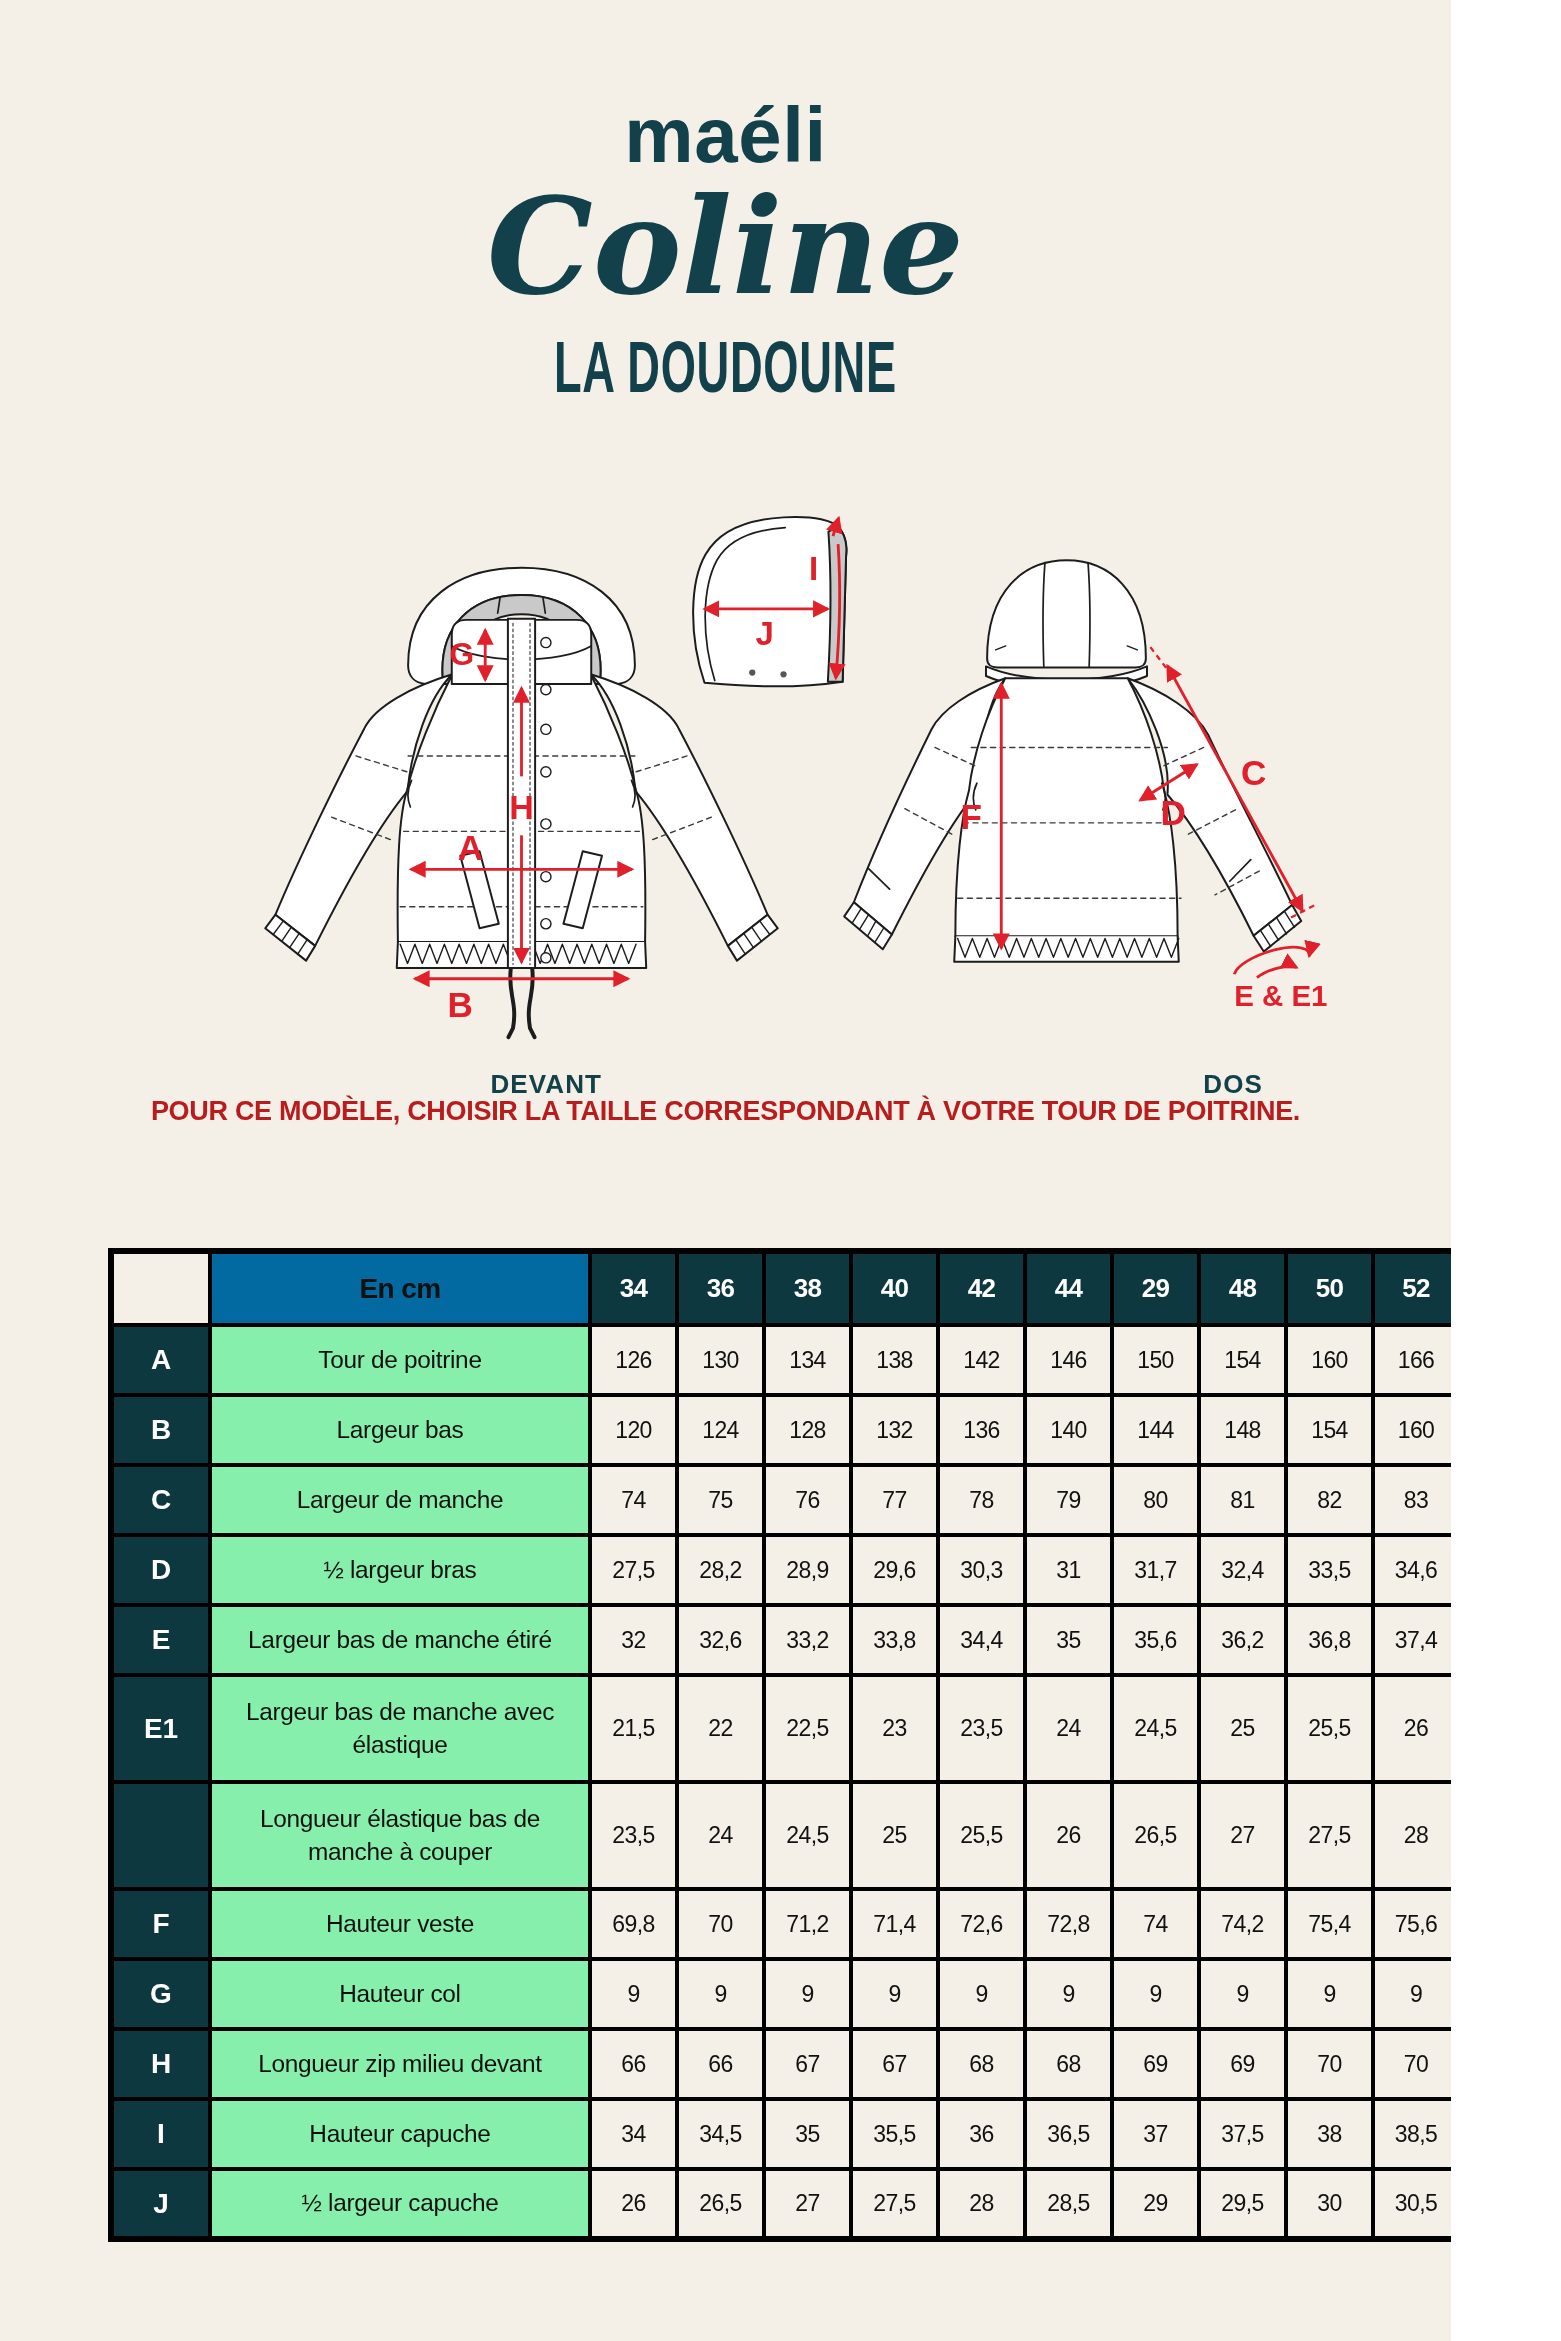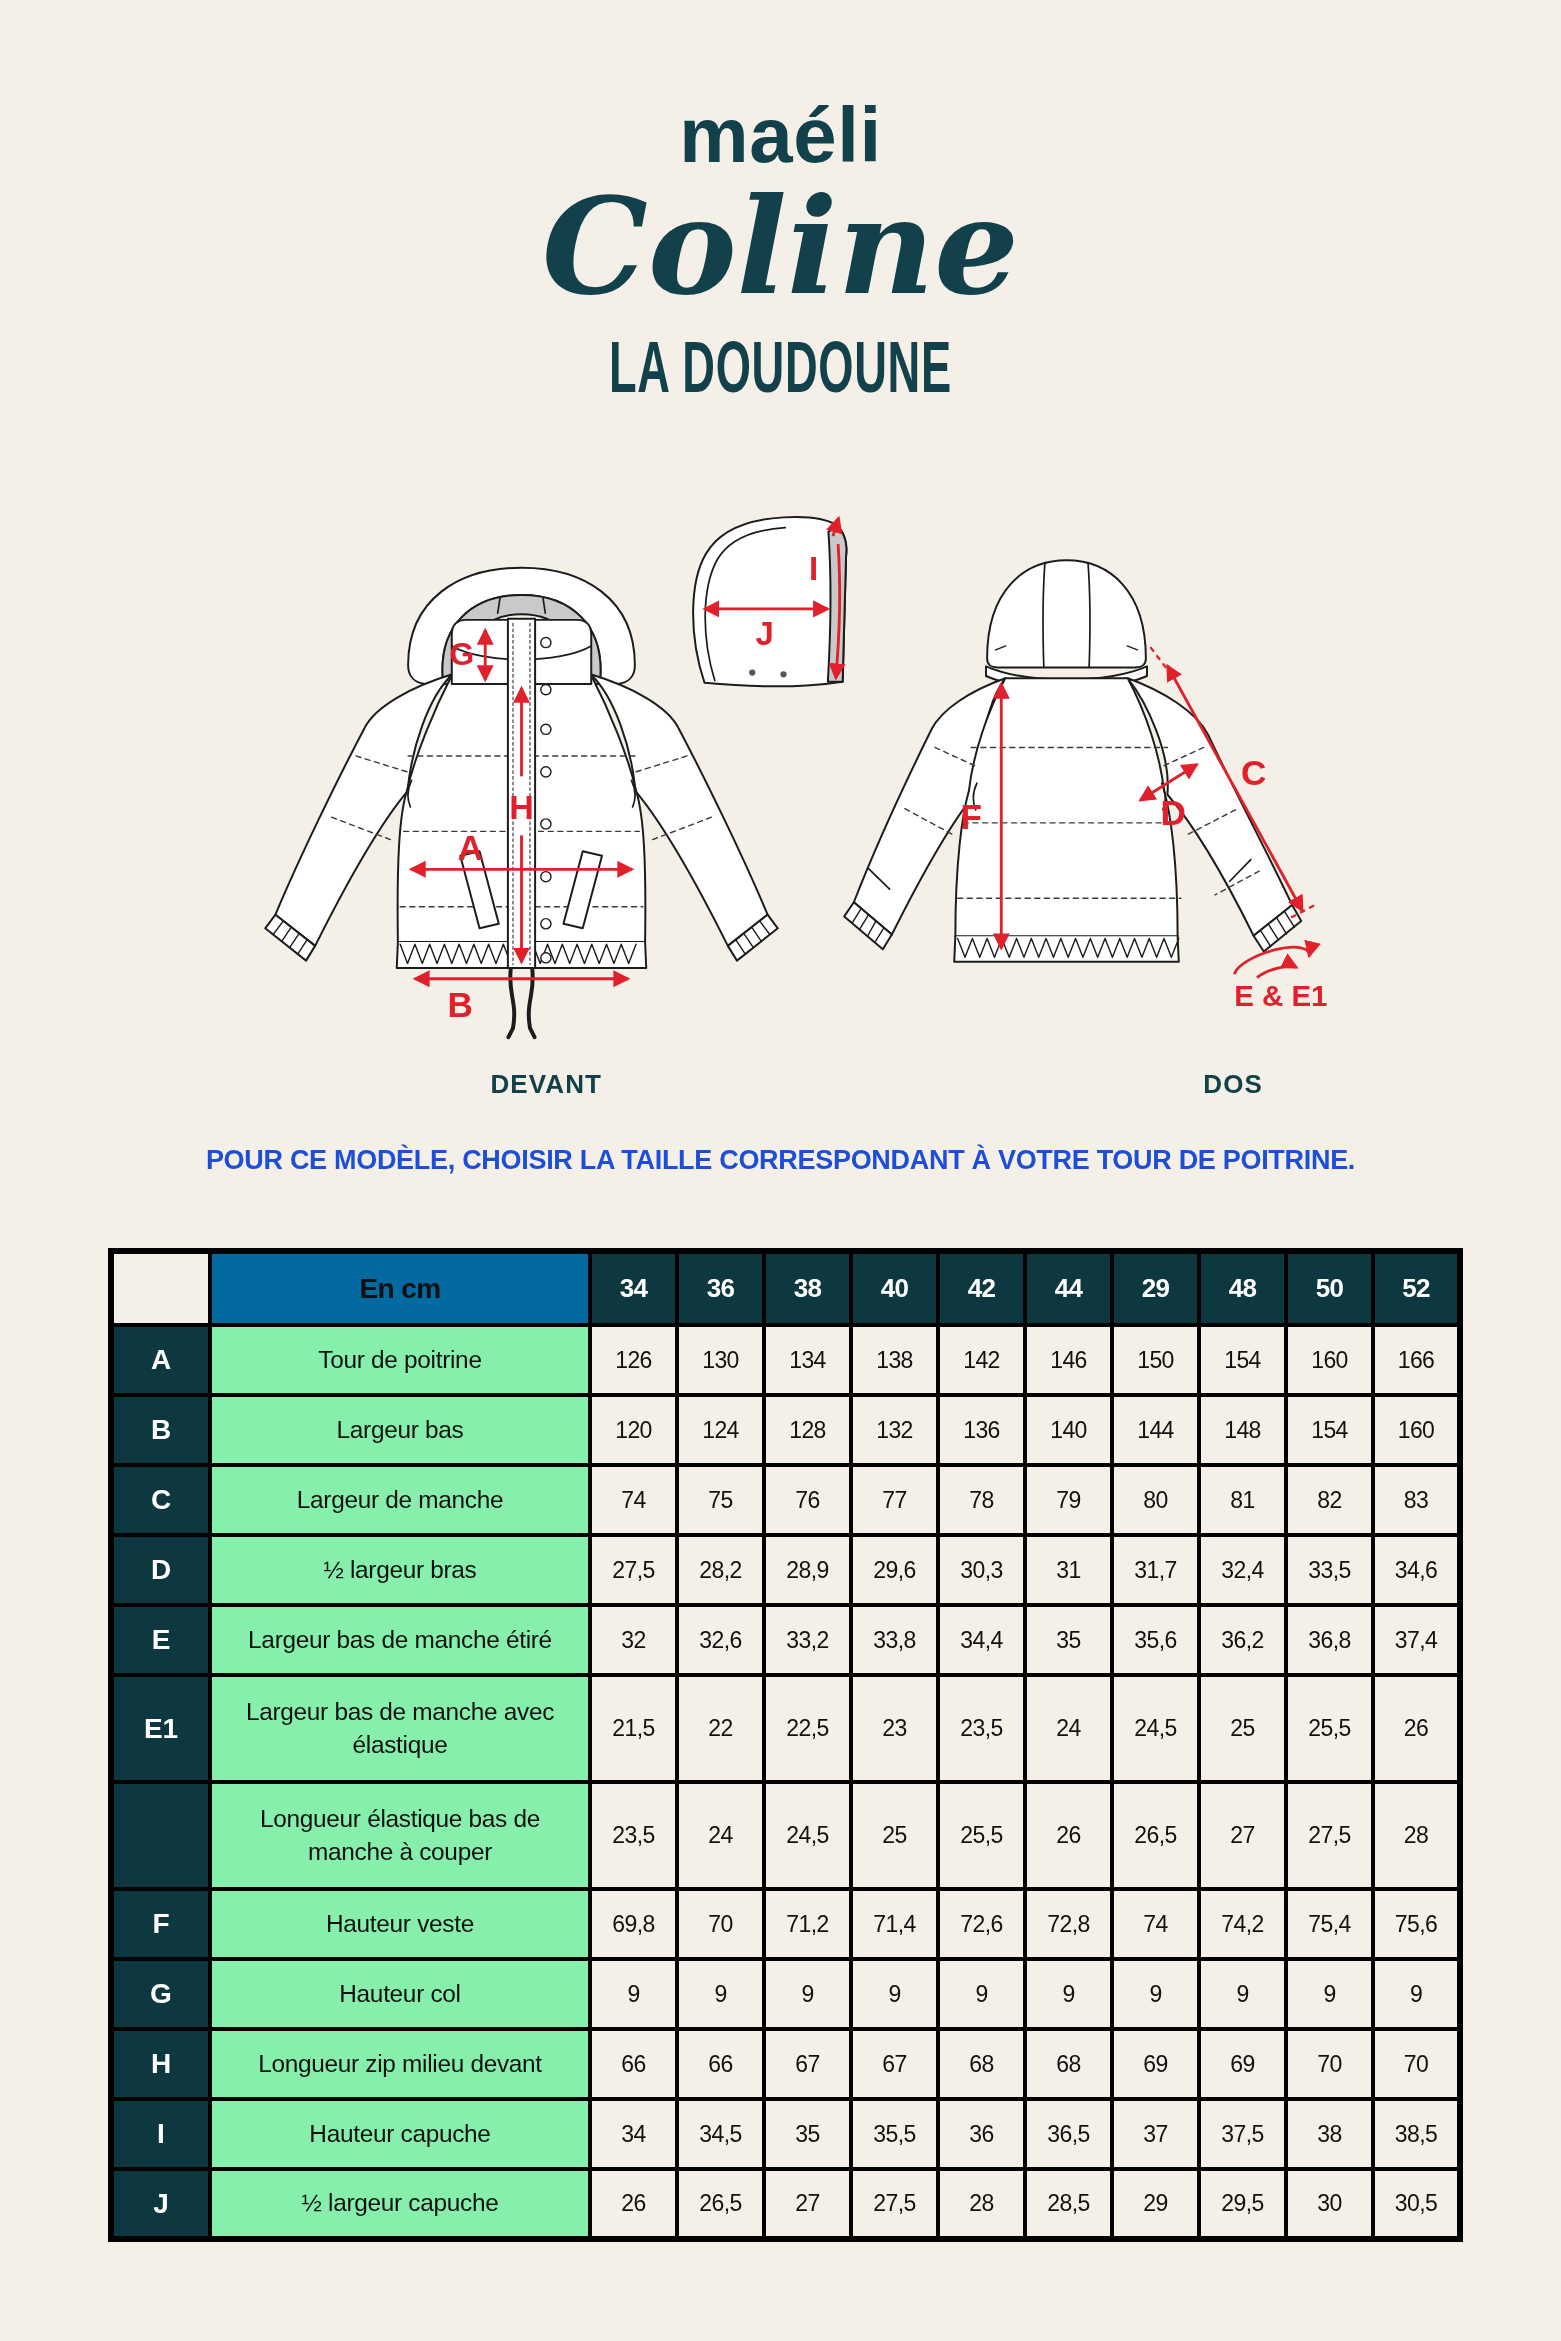--- a/index.html
+++ b/index.html
@@ -1,18 +1,18 @@
 <!DOCTYPE html>
 <html style="font-size:9px"><head>
 <meta charset="utf-8">
 <style>
   html,body{margin:0;padding:0;}
   .page{
     position:relative;
-    width:1561px;
+    width:1451px;
     height:2342px;
     background:#f4f0e8;
     font-family:"Liberation Sans", sans-serif;
     overflow:hidden;
   }
   .center-text{position:absolute;left:0;right:0;text-align:center;}
   .brand-logo{
     top:90px;
     font-size:78px;
     font-weight:bold;
@@ -42,25 +42,25 @@
   .view-label{
     position:absolute;
     width:284px;
     text-align:right;
     font-size:26px;
     font-weight:bold;
     letter-spacing:1.1px;
     color:#13414a;
   }
   .note-line{
-    top:1145px;
+    top:1096px;
     font-size:27px;
     font-weight:bold;
     letter-spacing:-0.3px;
-    color:#1d4ed8;
+    color:#b91c1c;
   }
   .size-table{
     position:absolute;
     left:108px;
     top:1248px;
     width:1346px;
     border-collapse:collapse;
     table-layout:fixed;
     border:6.8px solid #000;
   }

